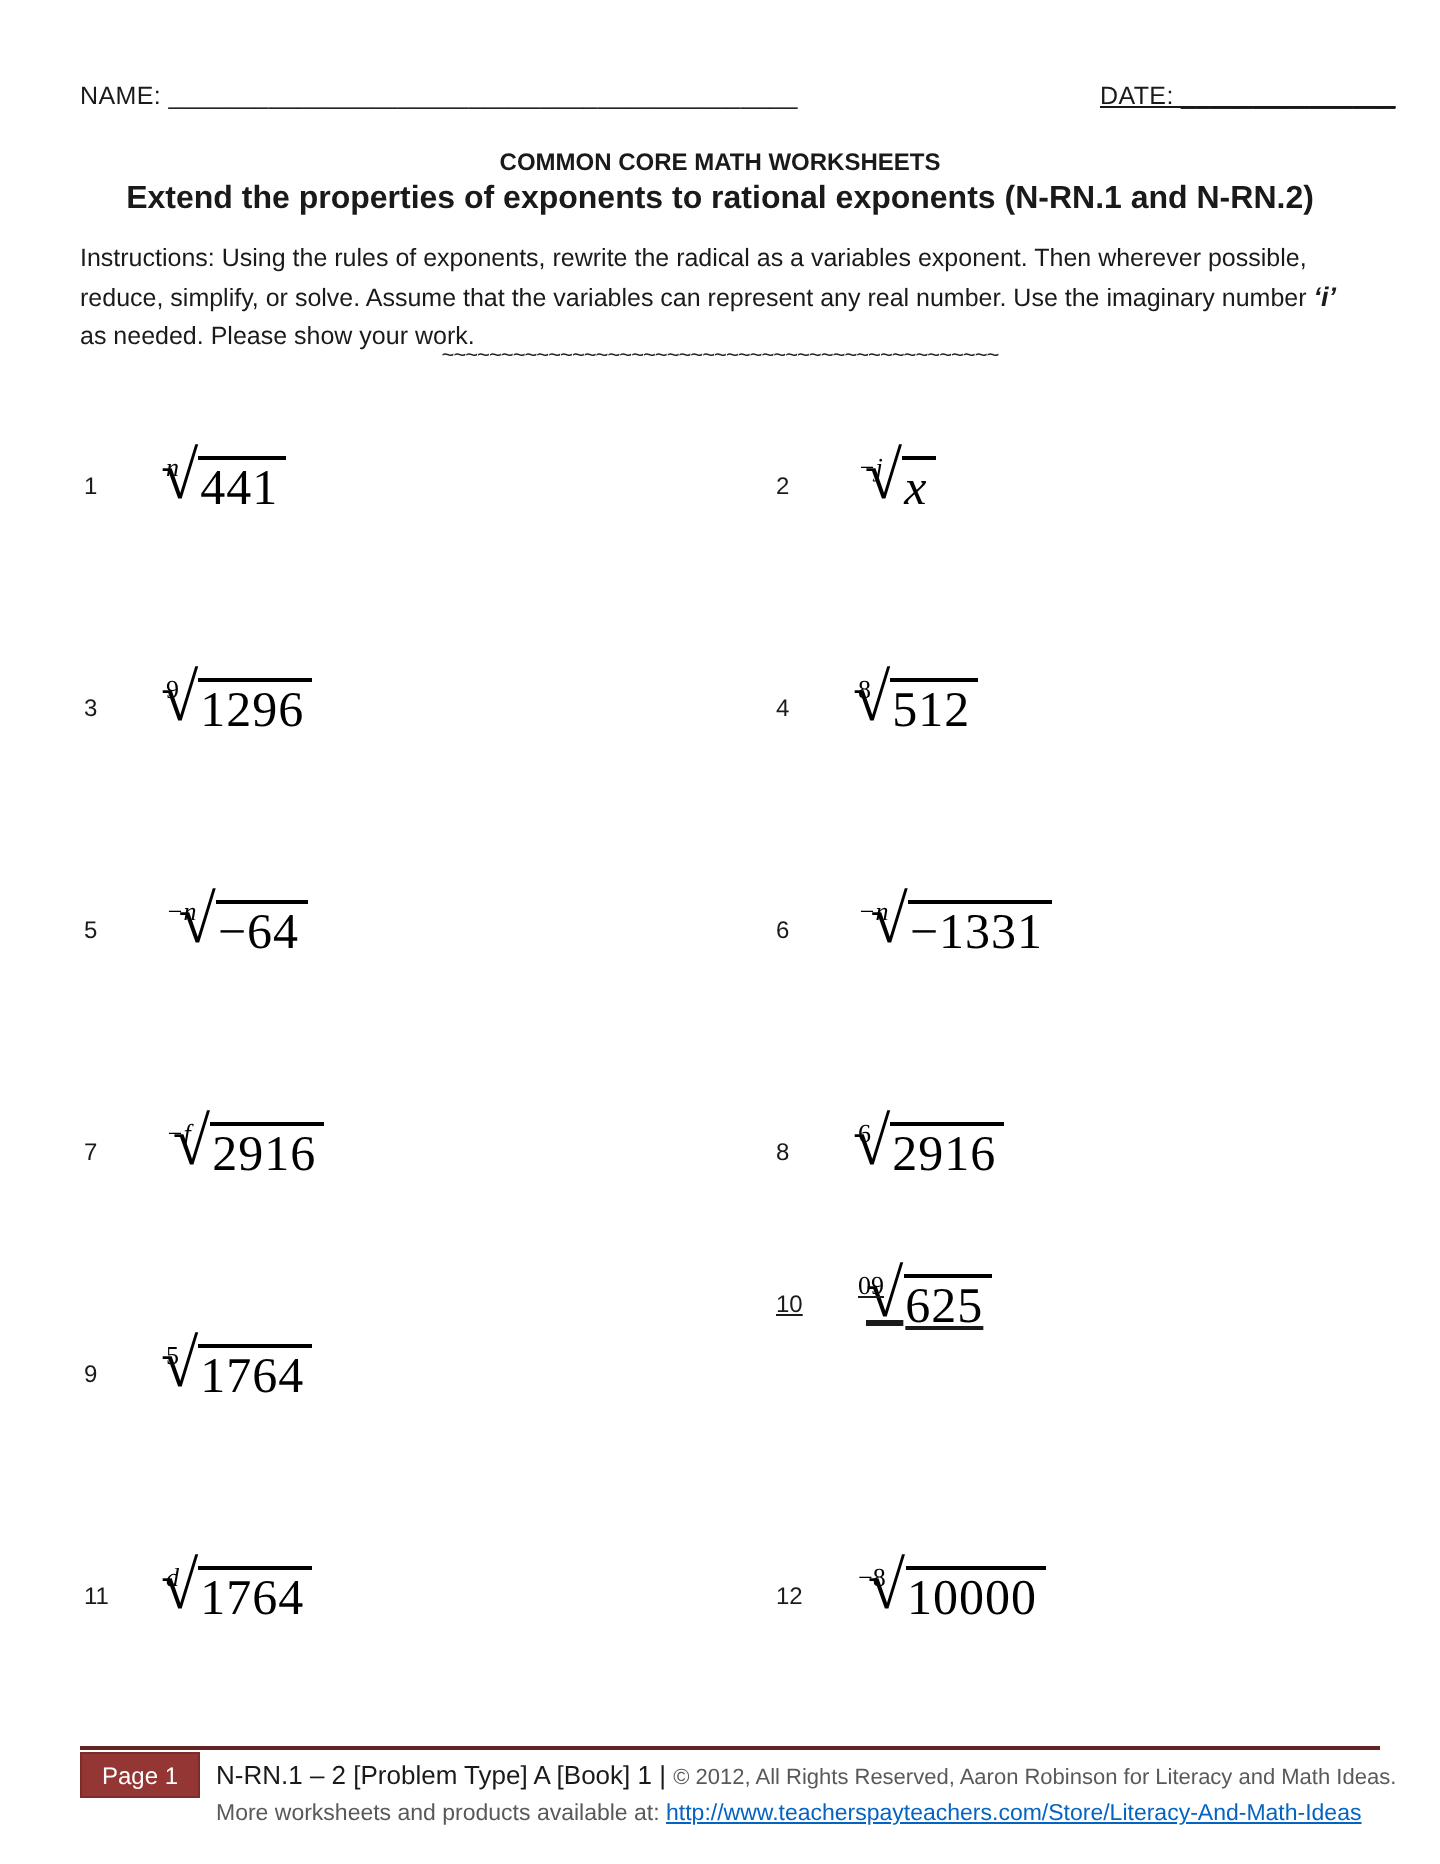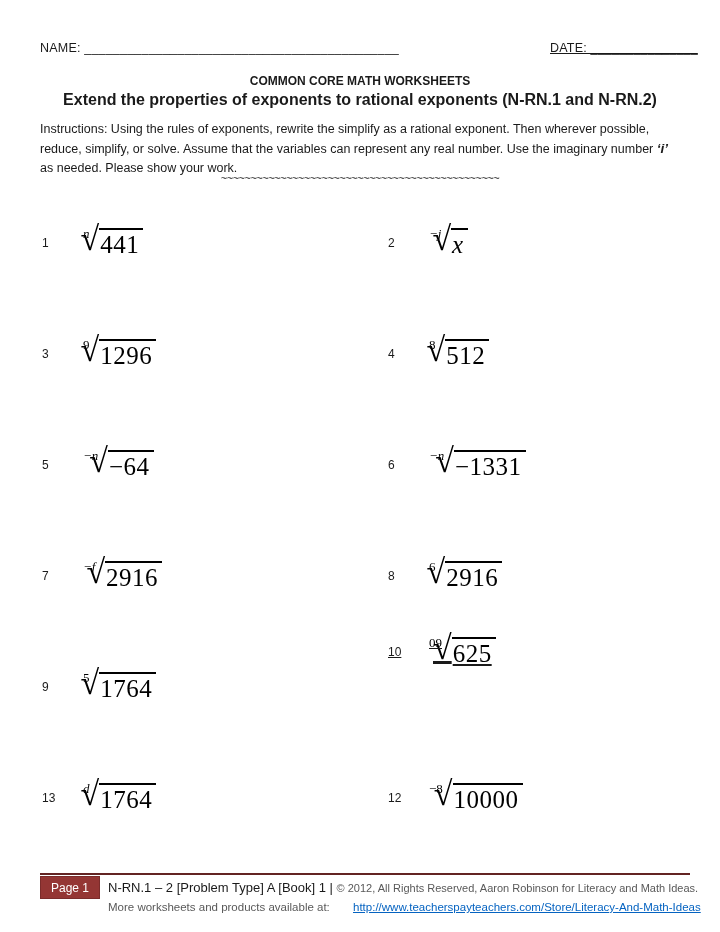--- a/index.html
+++ b/index.html
@@ -25,32 +25,32 @@
   .rad-index.it,.radicand.it{font-style:italic;}
   .rad-sign{font-size:34px;line-height:32px;display:block;margin-top:-5px;}
   .radicand{font-size:25px;line-height:29px;border-top:2px solid #000;padding:0 4px 0 1px;letter-spacing:.5px;text-align:center;}
   
   .footer-rule{position:absolute;left:40px;top:873px;width:650px;height:2px;background:#632423;}
   .page-box{position:absolute;left:40px;top:876px;width:60px;height:23px;background:#943634;border:1px solid #7b2c2b;
     color:#ffffff;font-size:12px;display:flex;align-items:center;justify-content:center;box-sizing:border-box;}
   .footer-line1{position:absolute;left:108px;top:880px;width:600px;font-size:13px;white-space:nowrap;}
   .footer-copy{font-size:11px;color:#595959;}
   .footer-line2{position:absolute;left:108px;top:901px;width:600px;font-size:11.5px;color:#595959;white-space:nowrap;}
-  .footer-link{color:#0563c1;text-decoration:underline;cursor:pointer;margin-left:20px;}
+  .footer-link{color:#0563c1;text-decoration:underline;cursor:pointer;}
 </style>
 </head>
 <body>
 
 <div class="name-line">NAME: ____________________________________________</div>
 <div class="date-line">DATE: _______________</div>
 
 <div class="title">COMMON CORE MATH WORKSHEETS</div>
 <div class="subtitle">Extend the properties of exponents to rational exponents (N-RN.1 and N-RN.2)</div>
 
-<div class="instructions"><span>Instructions: Using the rules of exponents, rewrite the simplify as a rational exponent. Then wherever possible, reduce, simplify, or solve. Assume that the variables can represent any real number. Use the imaginary number </span><span class="imag-i">‘i’</span><span> as needed. Please show your work.</span></div>
+<div class="instructions"><span>Instructions: Using the rules of exponents, rewrite the radical as a variables exponent. Then wherever possible, reduce, simplify, or solve. Assume that the variables can represent any real number. Use the imaginary number </span><span class="imag-i">‘i’</span><span> as needed. Please show your work.</span></div>
 
 <div class="divider">~~~~~~~~~~~~~~~~~~~~~~~~~~~~~~~~~~~~~~~~~~~~~~~</div>
 
 <div class="problems">
   <div class="problem" style="top: 221px; left: 42px;">
     <span class="p-num">1</span>
     <span class="expr">
       <span class="rad-index it">n</span>
       <span class="rad-sign">√</span>
       <span class="radicand">441</span>
@@ -132,21 +132,21 @@
   <div class="problem" style="top: 630px; left: 388px; text-decoration: underline;">
     <span class="p-num">10</span>
     <span class="expr">
       <span class="rad-index">09</span>
       <span class="rad-sign">√</span>
       <span class="radicand">625</span>
     </span>
   </div>
 
   <div class="problem" style="top: 776px; left: 42px;">
-    <span class="p-num">13</span>
+    <span class="p-num">11</span>
     <span class="expr">
       <span class="rad-index it">d</span>
       <span class="rad-sign">√</span>
       <span class="radicand">1764</span>
     </span>
   </div>
 
   <div class="problem" style="top: 776px; left: 388px;">
     <span class="p-num">12</span>
     <span class="expr">

